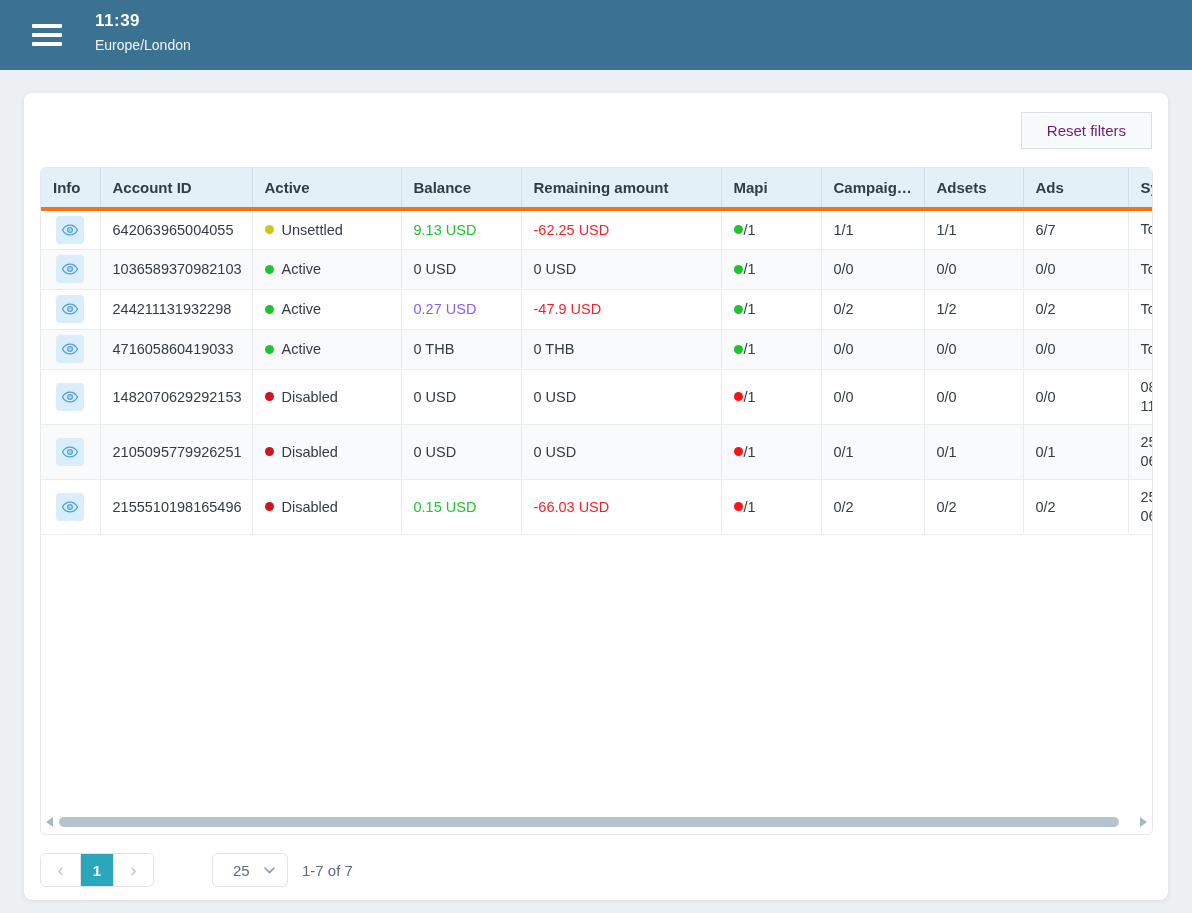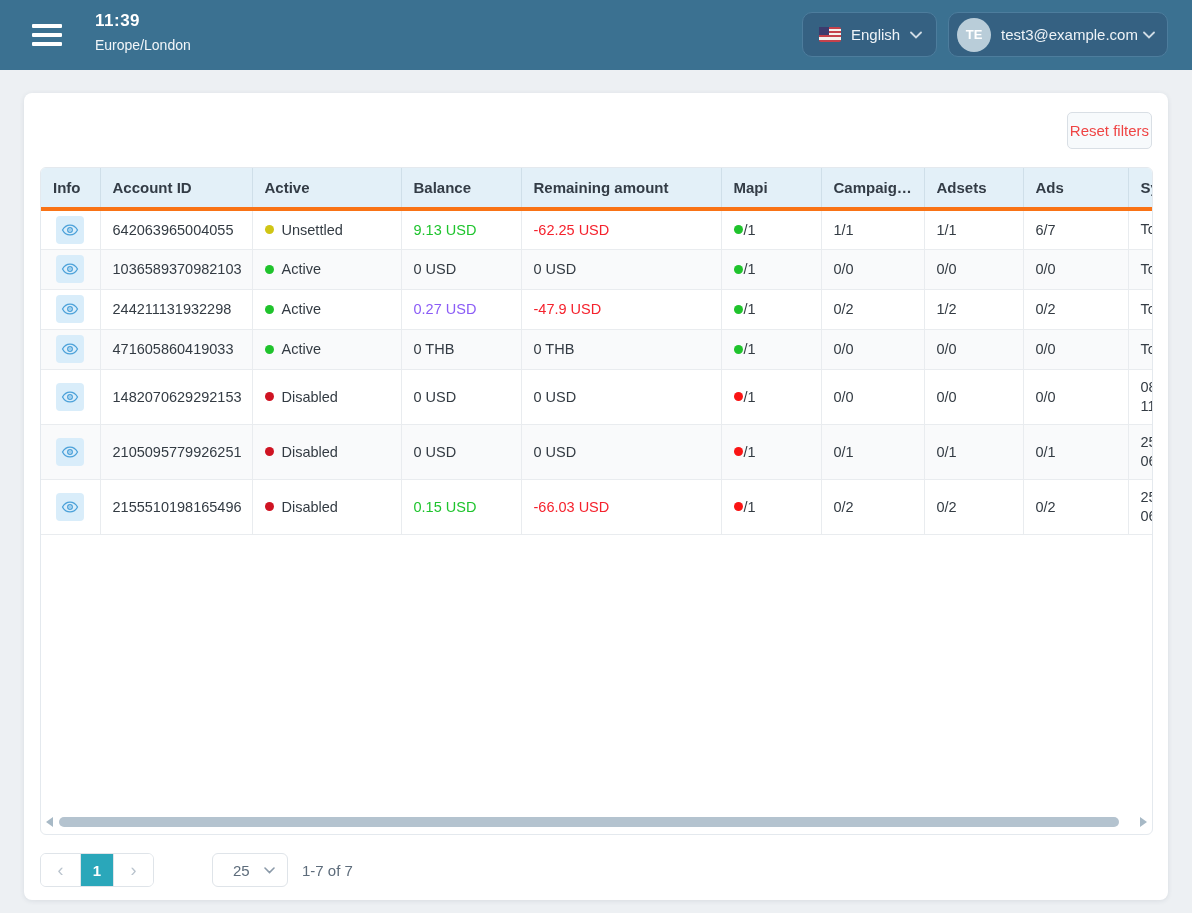--- a/index.html
+++ b/index.html
@@ -21,22 +21,22 @@
   .flag { width:22px; height:15px; border-radius:2px; margin-right:10px; position:relative; flex:none;
           background:repeating-linear-gradient(180deg,#c4414b 0 2.1px,#f4f1ee 2.1px 4.2px); }
   .flag::after { content:""; position:absolute; left:0; top:0; width:10px; height:8px; background:#3c3b6e; }
   .chev { margin-left:auto; flex:none; display:flex; align-items:center; }
   .avatar { width:34px; height:34px; border-radius:50%; background:#b9cdd9; color:#fff; flex:none;
             display:flex; align-items:center; justify-content:center; font-size:13px; font-weight:bold; margin-right:10px; }
 
   
   .card { position:absolute; left:24px; top:93px; width:1144px; height:807px; background:#fff;
           border-radius:8px; box-shadow:0 1px 5px rgba(40,60,80,.10); }
-  .reset-btn { position:absolute; right:16px; top:19px; height:37px; padding:0 2px; background:#f7fafc;
-               border:1px solid #d9dfe5; border-radius:5px; color:#ef4444; font-size:15px;
+  .reset-btn { position:absolute; right:16px; top:19px; height:37px; padding:0 25px; background:#f7fafc;
+               border:1px solid #d9dfe5; border-radius:0; color:#701a75; font-size:15px;
                font-family:"Liberation Sans",sans-serif; cursor:pointer; }
 
   
   .tbl-wrap { position:absolute; left:16px; top:74px; width:1113px; height:668px;
               border:1px solid #e4e9ee; border-radius:6px; overflow:hidden; background:#fff; }
   table { border-collapse:collapse; table-layout:fixed; width:1167px; }
   th { height:41px; background:#e3f0f8; border-right:1px solid #cfdfe9; border-bottom:4px solid #f97316;
        font-size:15px; font-weight:bold; color:#333c46; text-align:left; padding:0 12px; white-space:nowrap; overflow:hidden; }
   td { border-right:1px solid #e9ecef; border-bottom:1px solid #e9ecef; font-size:14.5px; color:#333b43;
        padding:0 12px; white-space:nowrap; overflow:hidden; vertical-align:middle; }
@@ -77,38 +77,20 @@
 
 <div class="topbar">
   <button class="burger">
       <div></div>
       <div></div>
       <div></div>
     </button>
   <div class="clock">
     <div class="time">11:39</div>
     <div class="tz">Europe/London</div>
-  </div>
-  <div class="pill pill-lang">
-    <span class="flag"></span>
-    <span>English</span>
-    <span class="chev">
-      <svg width="12" height="8" viewBox="0 0 12 8">
-          <path d="M1 1.5 L6 6.5 L11 1.5" fill="none" stroke="#cfdbe4" stroke-width="1.8" stroke-linecap="round"></path>
-        </svg>
-    </span>
-  </div>
-  <div class="pill pill-user">
-    <span class="avatar">TE</span>
-    <span>test3@example.com</span>
-    <span class="chev">
-      <svg width="12" height="8" viewBox="0 0 12 8">
-          <path d="M1 1.5 L6 6.5 L11 1.5" fill="none" stroke="#cfdbe4" stroke-width="1.8" stroke-linecap="round"></path>
-        </svg>
-    </span>
   </div>
 </div>
 
 <div class="card">
   <button class="reset-btn">Reset filters</button>
 
   <div class="tbl-wrap">
     <table>
       <colgroup>
         <col style="width:59px">

